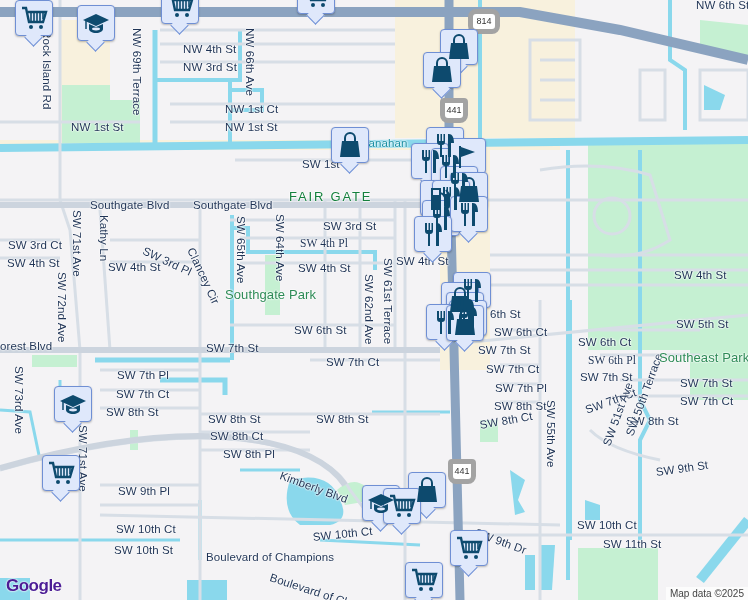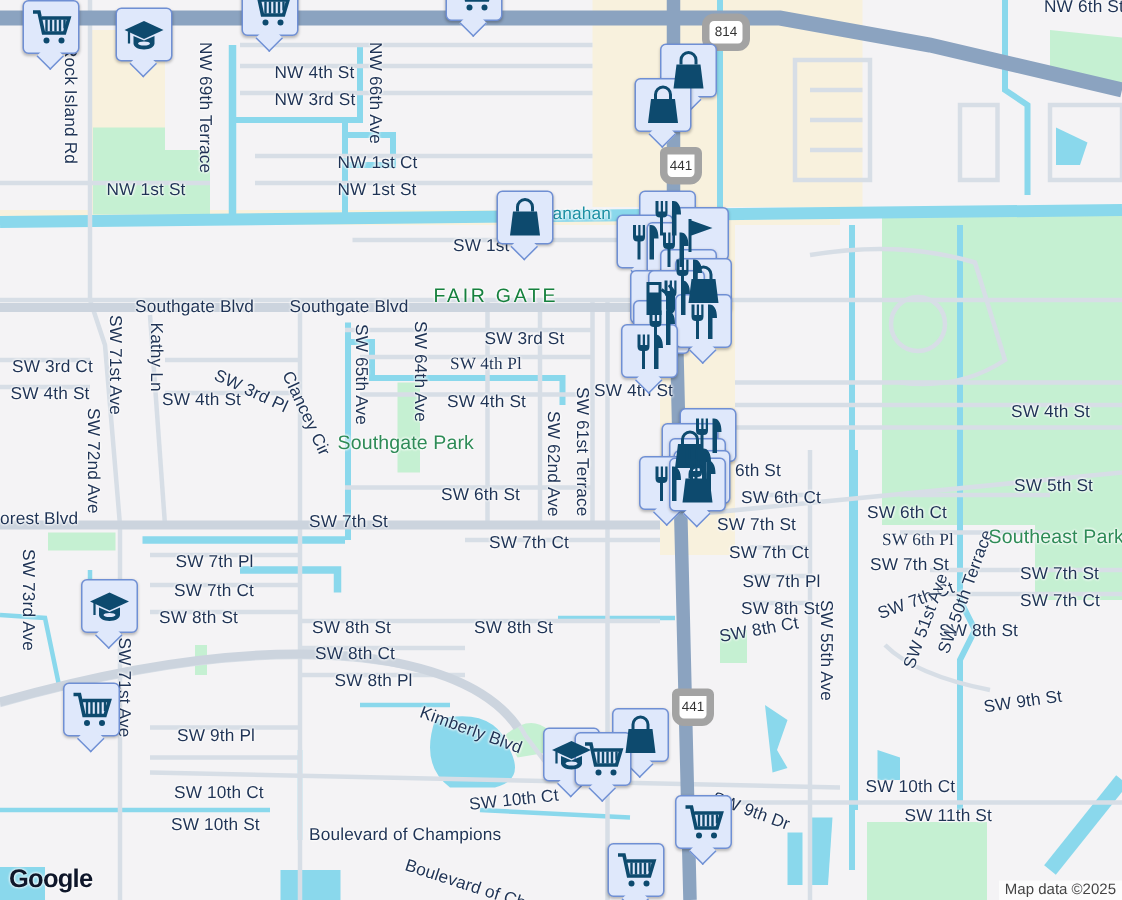--- a/index.html
+++ b/index.html
@@ -9,21 +9,21 @@
   .lbl{position:absolute;color:#1f3355;font-size:11.5px;white-space:nowrap;line-height:1;letter-spacing:0.1px;text-shadow:0 0 2px #fff,0 0 2px #fff,0 0 2px #fff;}
   .lbl.v{writing-mode:vertical-rl;}
   .lbl.park{color:#2e8b57;font-size:13px;}
   .lbl.area{font-size:13px;letter-spacing:1.8px;color:#15803d;}
   .lbl.water{color:#1a8fa3;}
   .shield{position:absolute;width:18px;height:15px;background:#fff;border:5px solid #a3a3a3;border-radius:4px 4px 8px 8px;font-size:9px;color:#333;text-align:center;line-height:15px;}
   .shield.oval{border-radius:8px;width:22px;}
   .pin{position:absolute;width:36px;height:34px;background:#dfe8fb;border:1px solid #6f8fd4;border-radius:4px;box-shadow:0 1px 2px rgba(0,0,0,.25);cursor:pointer;}
   .pin::after{content:"";position:absolute;left:11px;bottom:-9px;width:12px;height:12px;background:#dfe8fb;border-right:1px solid #6f8fd4;border-bottom:1px solid #6f8fd4;transform:rotate(45deg);}
   .pin svg{position:absolute;left:4px;top:3px;width:28px;height:28px;z-index:2;}
-  .google{position:absolute;left:6px;bottom:4px;font-size:17px;font-weight:bold;color:#0f172a;letter-spacing:-0.5px;text-shadow:0 0 2px #fff,0 0 2px #fff;}
+  .google{position:absolute;left:6px;bottom:4px;font-size:17px;font-weight:bold;color:#4c1d95;letter-spacing:-0.5px;text-shadow:0 0 2px #fff,0 0 2px #fff;}
   .attrib{position:absolute;right:0;bottom:0;font-size:10px;color:#444;background:rgba(255,255,255,.7);padding:1px 4px;}
 </style>
 </head>
 <body>
 
 <div id="map">
   <svg class="base" width="748" height="600" viewBox="0 0 748 600">
 
     <g fill="#f8f1dd">
       <rect x="395" y="0" width="180" height="138"></rect>

